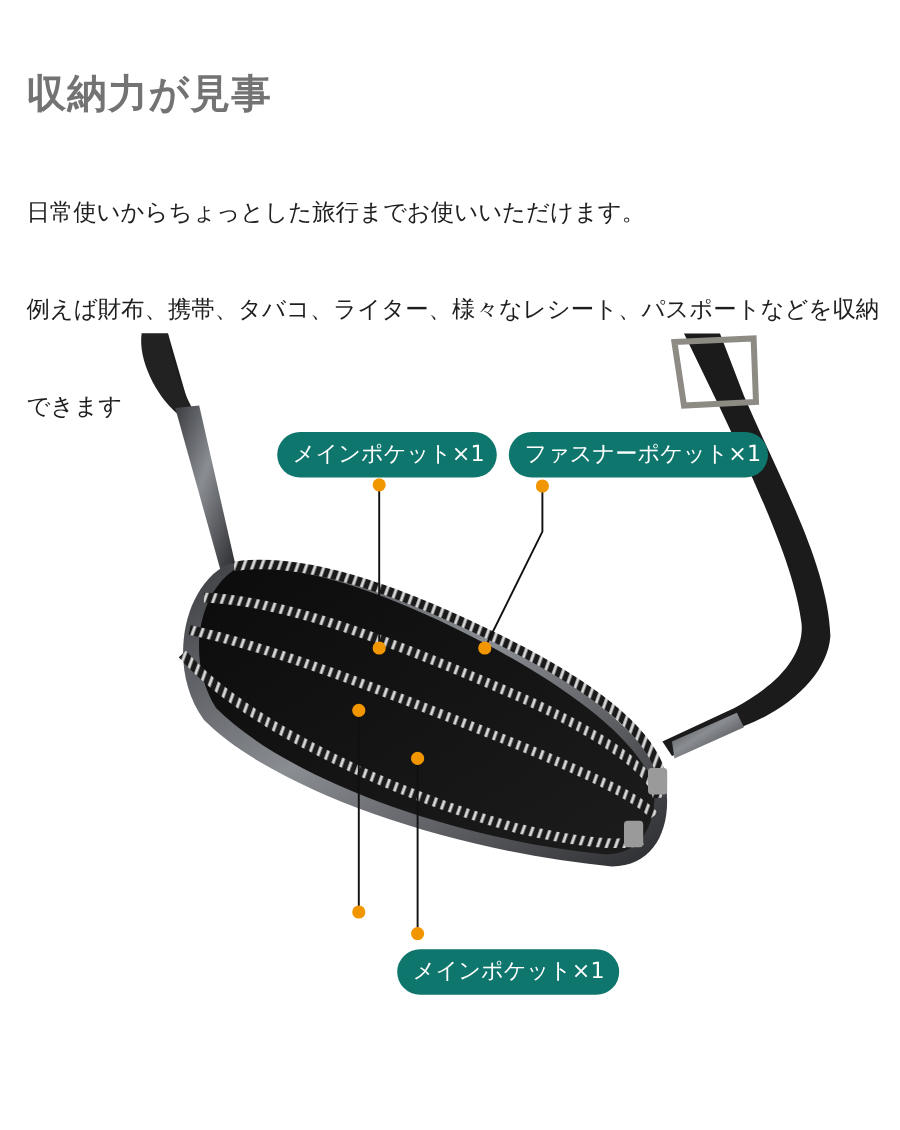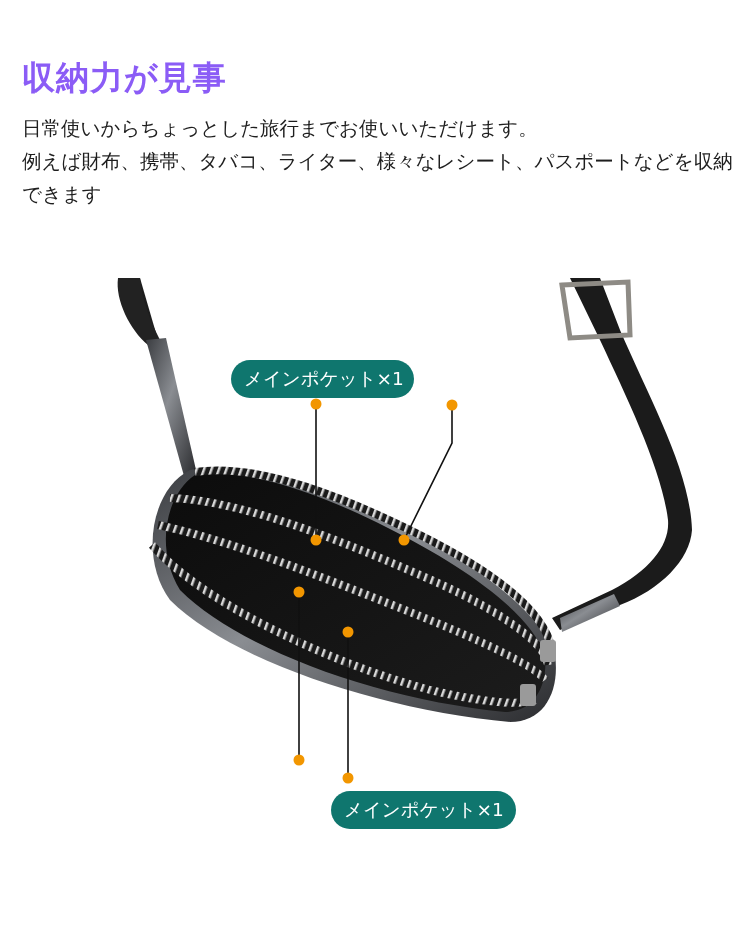--- a/index.html
+++ b/index.html
@@ -1,22 +1,22 @@
 <!DOCTYPE html>
 <html><head>
   <meta charset="utf-8">
   <style>
     html, body { margin: 0; padding: 0; background: #ffffff; }
     body { width: 750px; height: 942px; position: relative; overflow: hidden;
            font-family: "DejaVu Sans", "Liberation Sans", sans-serif; color: #1a1a1a; }
     .title { position: absolute; left: 22px; top: 56px; font-size: 33px; font-weight: bold;
-             letter-spacing: 1px; color: #8b5cf6; line-height: 44px; margin: 0; }
+             letter-spacing: 1px; color: #737373; line-height: 44px; margin: 0; }
     .desc { position: absolute; left: 22px; top: 112px; width: 720px; font-size: 19.5px;
             line-height: 33px; color: #1e1e1e; margin: 0; }
-    .desc div { white-space: nowrap; }
+    .desc div { white-space: nowrap; margin-top: 48px; }
     .photo { position: absolute; left: 0; top: 270px; width: 750px; height: 672px; }
     .photo svg { position: absolute; left: 0; top: 0; }
     .pill { position: absolute; background: #0f766e; color: #ffffff; font-size: 18.5px;
             height: 38px; line-height: 38px; border-radius: 19px; padding: 0 13px;
             white-space: nowrap; box-sizing: border-box; text-align: center; }
   </style>
 </head>
 <body>
 
 <h1 class="title">収納力が見事</h1>
@@ -83,14 +83,15 @@
       <circle cx="316" cy="540" r="5.5"></circle>
       <circle cx="404" cy="540" r="5.5"></circle>
       <circle cx="299" cy="592" r="5.5"></circle>
       <circle cx="348" cy="632" r="5.5"></circle>
       <circle cx="299" cy="760" r="5.5"></circle>
       <circle cx="348" cy="778" r="5.5"></circle>
     </g>
   </svg>
 
   <div class="pill" style="left:231px; top:90px; width:183px;">メインポケット×1</div>
+  <div class="pill" style="left:424px; top:90px; width:216px;">ファスナーポケット×1</div>
   <div class="pill" style="left:331px; top:521px; width:185px;">メインポケット×1</div>
 </div>
 
 </body></html>

